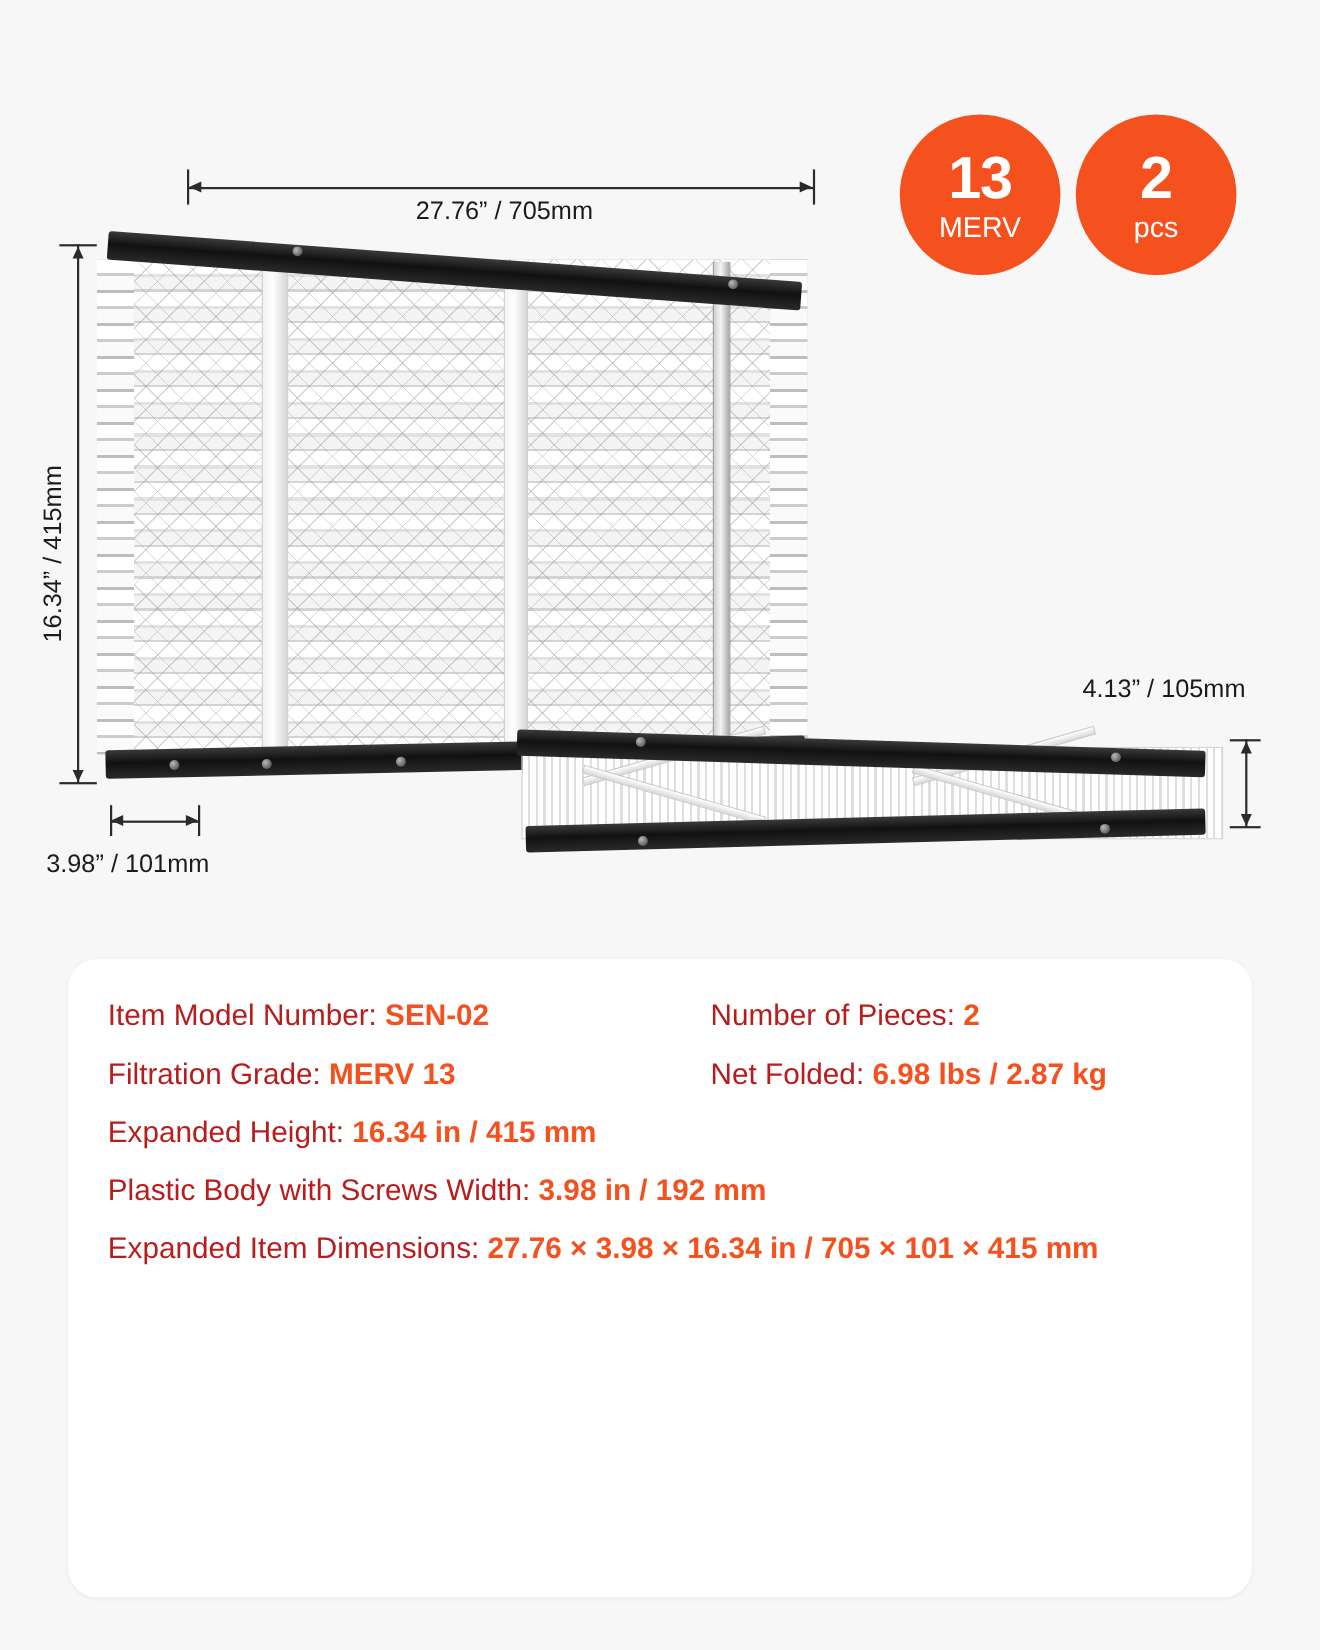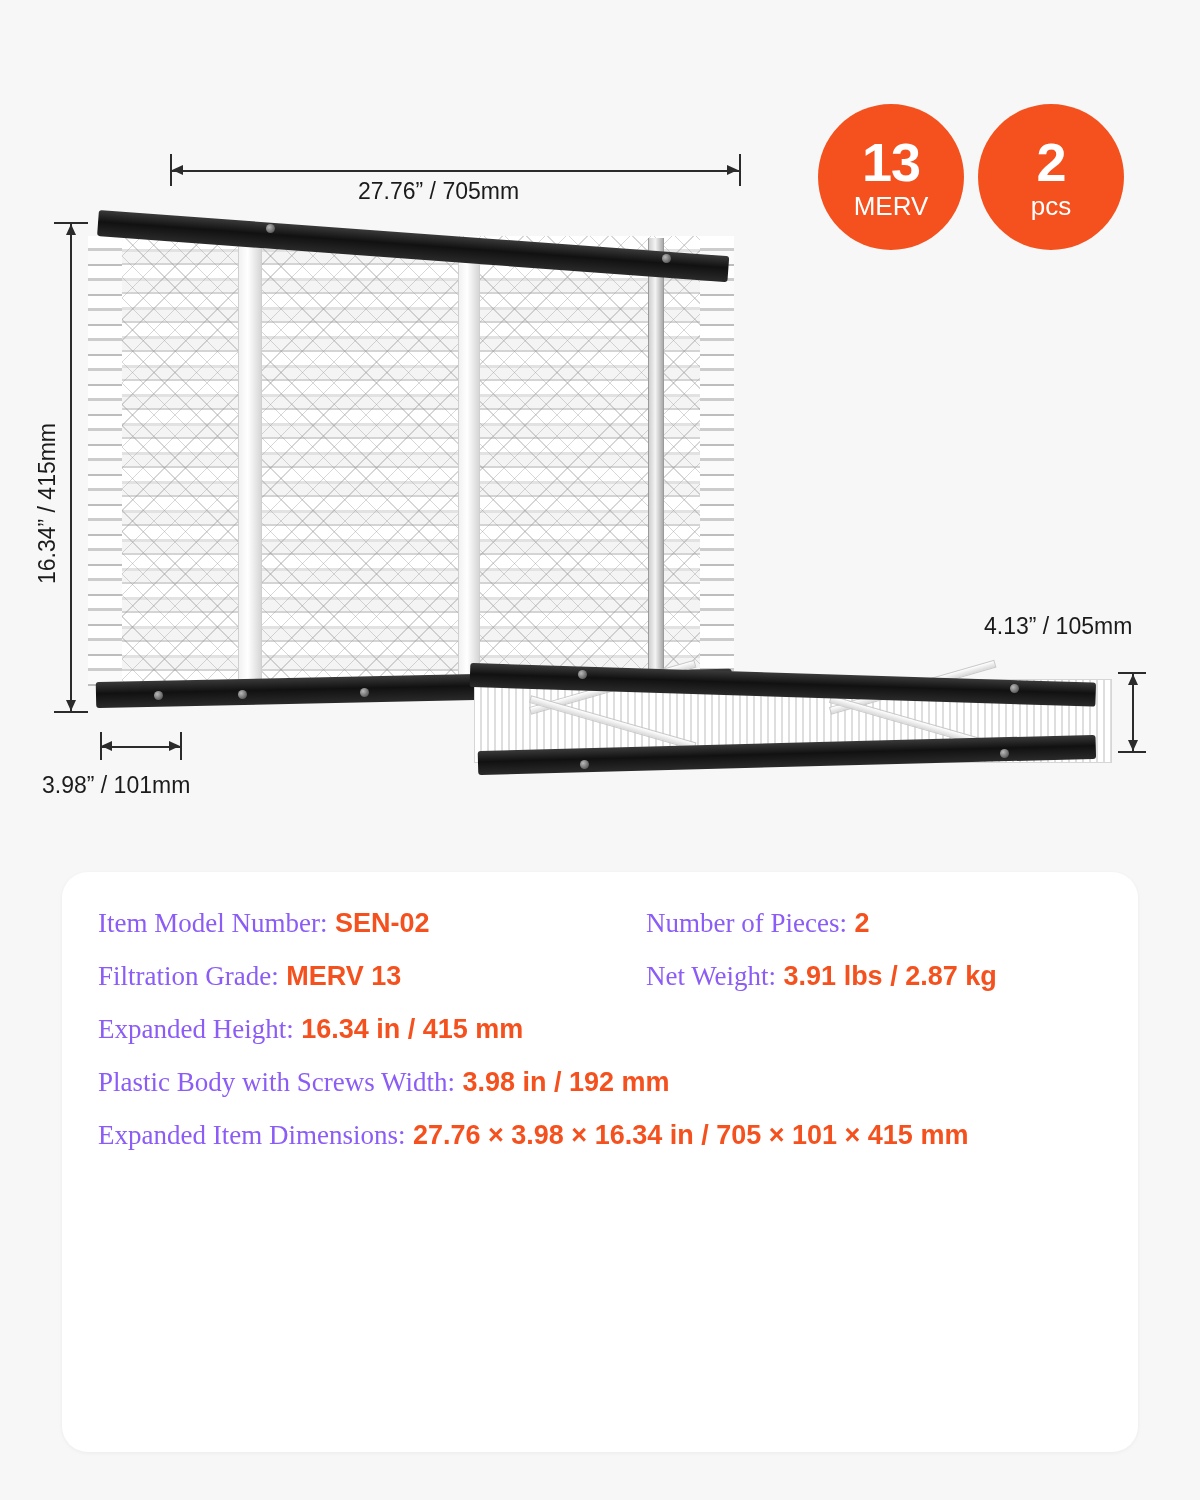--- a/index.html
+++ b/index.html
@@ -48,21 +48,21 @@
     margin-top: 4px;
   }
 
   
   .dim-label {
     position: absolute;
     font-size: 23px;
     color: #1b1b1b;
     white-space: nowrap;
   }
-  #dim-width-label { left: 358px; top: 178px; }
+  #dim-width-label { left: 378px; top: 178px; }
   #dim-depth-label { left: 42px;  top: 772px; }
   #dim-thick-label { left: 984px; top: 613px; }
   #dim-height-label {
     left: -33px; top: 490px;
     transform: rotate(-90deg);
     transform-origin: center center;
   }
 
   
   .line {
@@ -211,21 +211,21 @@
   }
   #spec-col-left { left: 36px; top: 38px; width: 620px; }
   #spec-col-right { left: 584px; top: 38px; width: 470px; }
 
   .spec-row {
     font-size: 27px;
     line-height: 1.0;
     margin-bottom: 26px;
     white-space: nowrap;
   }
-  .spec-label { color: #8b5cf6; font-family: Liberation Serif, serif; }
+  .spec-label { color: #b91c1c; }
   .spec-value { color: #f4511e; font-weight: bold; }
 </style>
 </head>
 <body>
 
 <div id="illustration">
 
   <div id="filter-expanded">
     <div class="pleat-body"></div>
     <div class="mesh"></div>
@@ -323,18 +323,18 @@
       <span class="spec-value">27.76 × 3.98 × 16.34 in / 705 × 101 × 415 mm</span>
     </div>
   </div>
 
   <div class="spec-col" id="spec-col-right">
     <div class="spec-row">
       <span class="spec-label">Number of Pieces:</span>
       <span class="spec-value">2</span>
     </div>
     <div class="spec-row">
-      <span class="spec-label">Net Weight:</span>
-      <span class="spec-value">3.91 lbs / 2.87 kg</span>
+      <span class="spec-label">Net Folded:</span>
+      <span class="spec-value">6.98 lbs / 2.87 kg</span>
     </div>
   </div>
 
 </div>
 
 </body></html>

